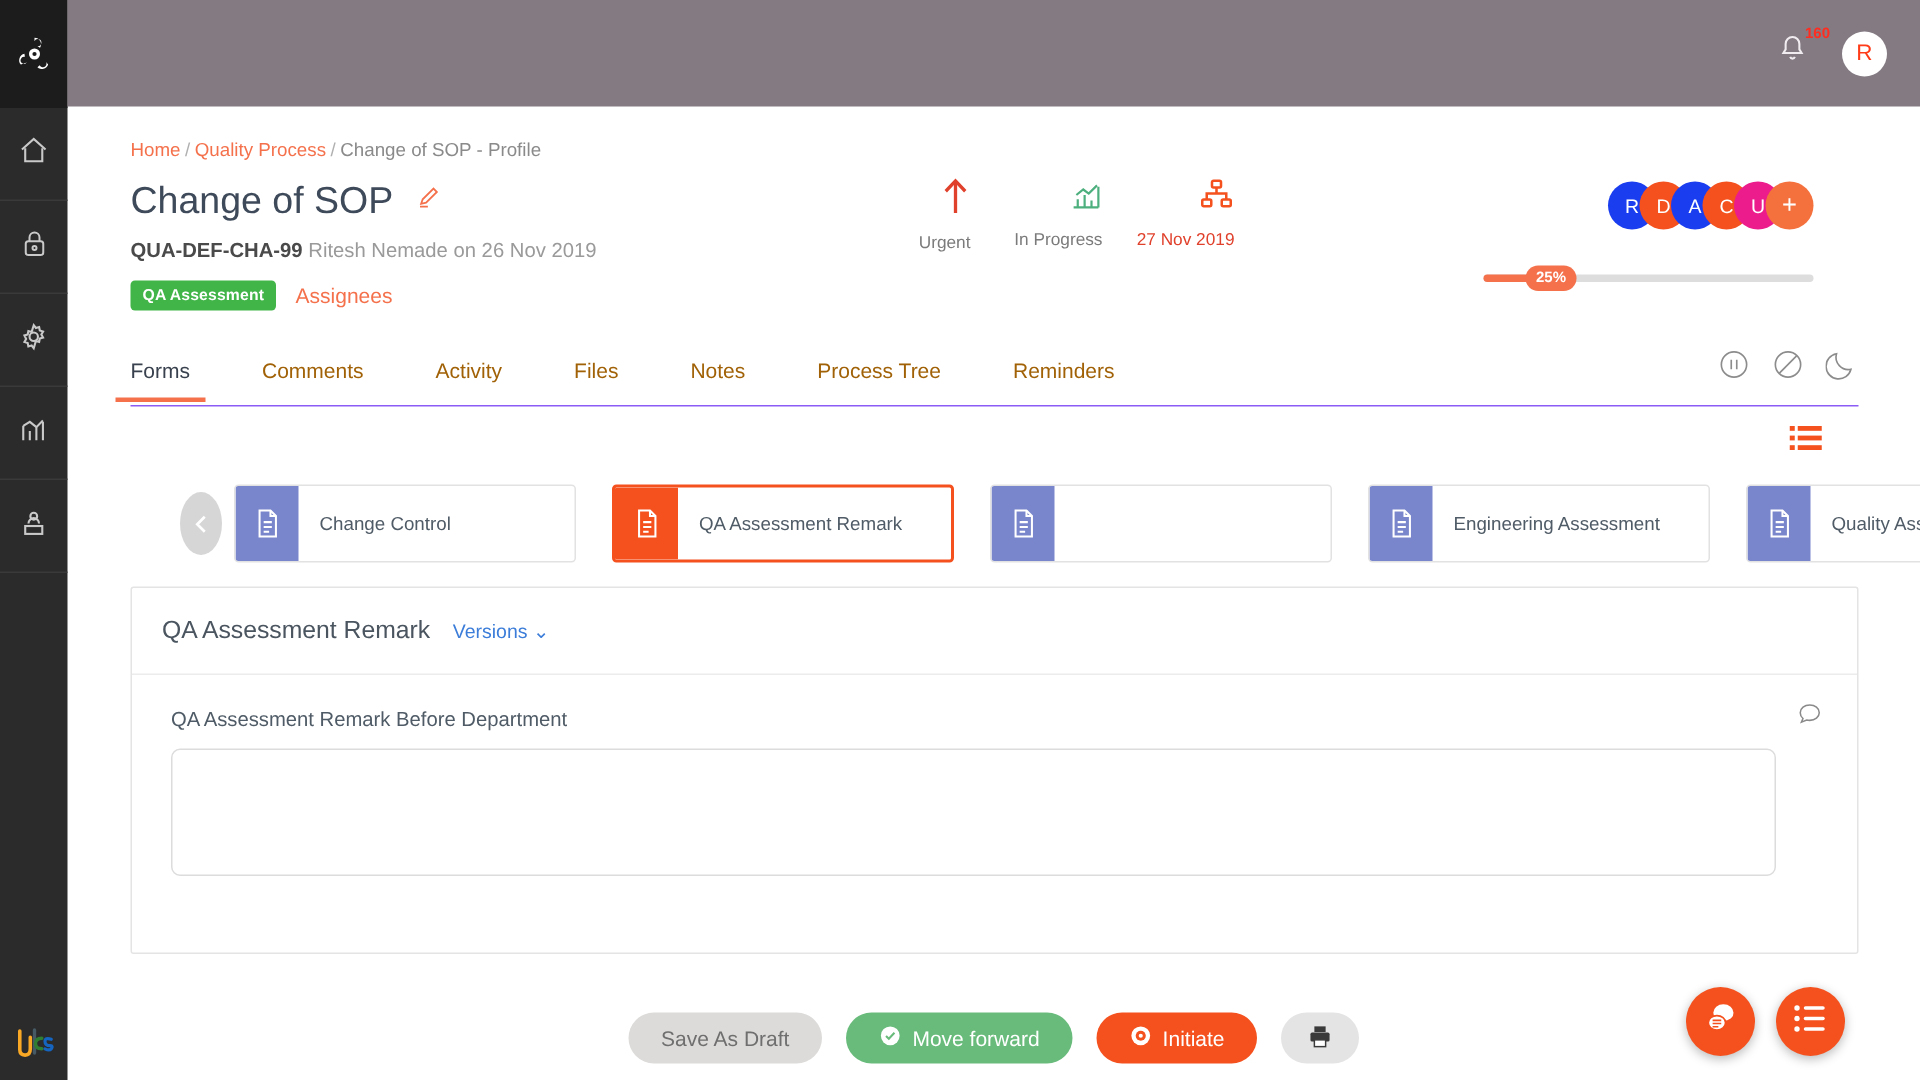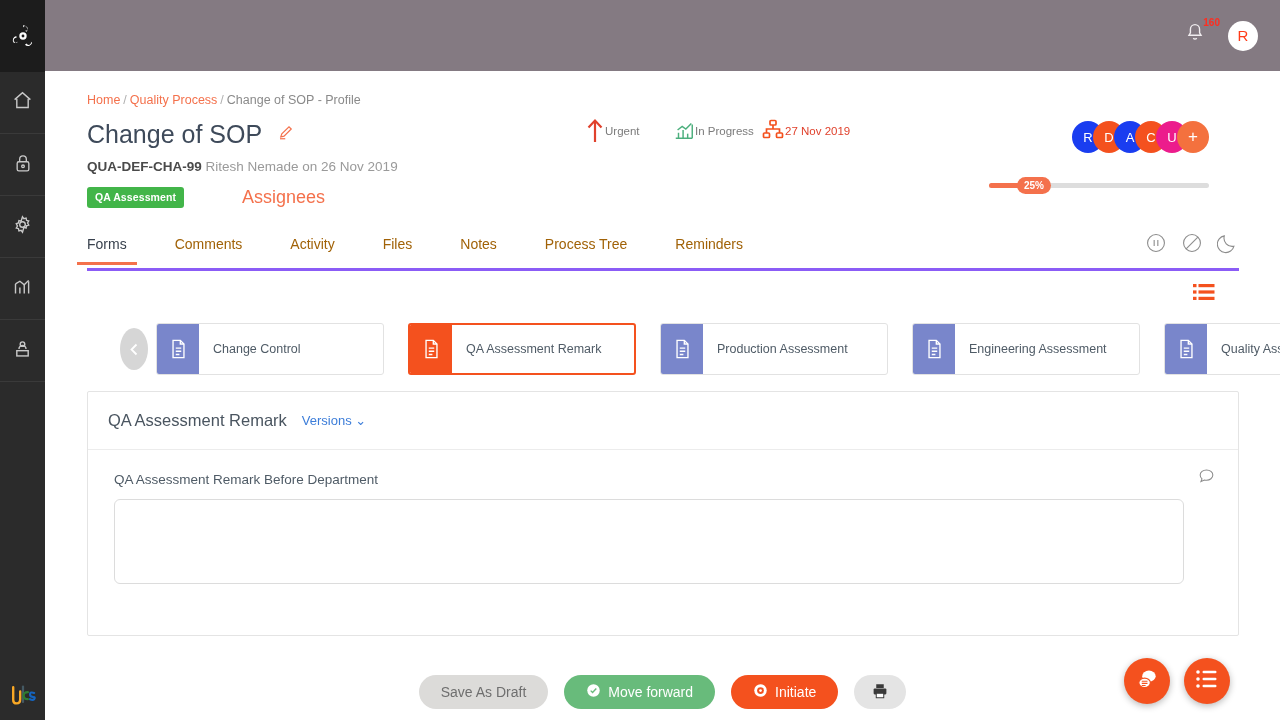--- a/index.html
+++ b/index.html
@@ -56,30 +56,30 @@
   .content { position:absolute; left:45px; top:71px; width:1204px; height:649px; }
   .breadcrumb { position:absolute; left:42px; top:22px; font-size:12.5px; color:#8a8a8a; }
   .breadcrumb a { color:#f4714c; text-decoration:none; cursor:pointer; }
   .breadcrumb .sep { color:#b0b0b0; margin:0 3px; }
   .page-title {
     position:absolute; left:42px; top:47px; font-size:25px; color:#3e4a5a; font-weight:400;
   }
   .edit-pencil { display:inline-block; margin-left:8px; cursor:pointer; vertical-align:2px; }
   .meta-line { position:absolute; left:42px; top:88px; font-size:13.5px; color:#9a9a9a; }
   .meta-line b { color:#4a4a4a; font-weight:bold; }
-  .badge-row { position:absolute; left:42px; top:116px; display:flex; gap:30px; }
+  .badge-row { position:absolute; left:42px; top:116px; display:flex; align-items:center; gap:13px; }
   .status-badge {
     background:#42b549; color:#fff; font-size:10.5px; font-weight:bold;
     padding:4px 8px; border-radius:3px; letter-spacing:.1px;
   }
-  .assignees-link { color:#f4714c; font-size:18px; cursor:pointer;margin-left:28px; }
+  .assignees-link { color:#f4714c; font-size:14px; cursor:pointer; }
 
   
   .status-icons { position:absolute; left:540px; top:47px; display:flex; gap:26px; }
-  .status-col { display:flex; flex-direction:row; align-items:flex-start; width:62px; }
+  .status-col { display:flex; flex-direction:column; align-items:flex-end; width:62px; }
   .status-col .lbl { font-size:11.5px; color:#7b7b7b; margin-top:7px; white-space:nowrap; }
   .status-col.date .lbl { color:#e0412c; }
 
   
   .avatars { position:absolute; right:40px; top:50px; display:flex; }
   .av {
     width:32px; height:32px; border-radius:50%; color:#fff; font-size:13px;
     display:flex; align-items:center; justify-content:center; margin-left:-11px;
     cursor:pointer; font-weight:500;
   }
@@ -94,21 +94,21 @@
     background:#f4714c; border-radius:3px;
   }
   .progress-bubble {
     position:absolute; left:28px; top:0; background:#f4714c; color:#fff;
     font-size:10px; font-weight:bold; padding:3px 7px; border-radius:9px;
   }
 
   
   .tabs {
     position:absolute; left:42px; top:155px; width:1152px; height:45px;
-    border-bottom:3px solid #8b5cf6; display:flex; align-items:flex-start;
+    border-bottom:1px solid #8b5cf6; display:flex; align-items:center;
   }
   .tab {
     font-size:14px; color:#a16207; padding:10px 0 12px; margin-right:48px;
     cursor:pointer; position:relative; white-space:nowrap;
   }
   .tab.active { color:#38414d; }
   .tab.active::after {
     content:""; position:absolute; left:-10px; right:-10px; bottom:-1px;
     height:3px; background:#f4714c;
   }
@@ -436,21 +436,20 @@
         <div class="fcard">
           <div class="icon-block">
             <svg width="17" height="20" viewBox="0 0 18 22" fill="none" stroke="#fff" stroke-width="1.5">
                 <path d="M3 1.5h8l4 4v15H3z"></path>
                 <path d="M11 1.5v4h4"></path>
                 <path d="M6 10h6"></path>
                 <path d="M6 13.5h6"></path>
                 <path d="M6 17h4"></path>
               </svg>
           </div>
-          <div class="name">Production Assessment</div>
         </div>
         <div class="fcard">
           <div class="icon-block">
             <svg width="17" height="20" viewBox="0 0 18 22" fill="none" stroke="#fff" stroke-width="1.5">
                 <path d="M3 1.5h8l4 4v15H3z"></path>
                 <path d="M11 1.5v4h4"></path>
                 <path d="M6 10h6"></path>
                 <path d="M6 13.5h6"></path>
                 <path d="M6 17h4"></path>
               </svg>

